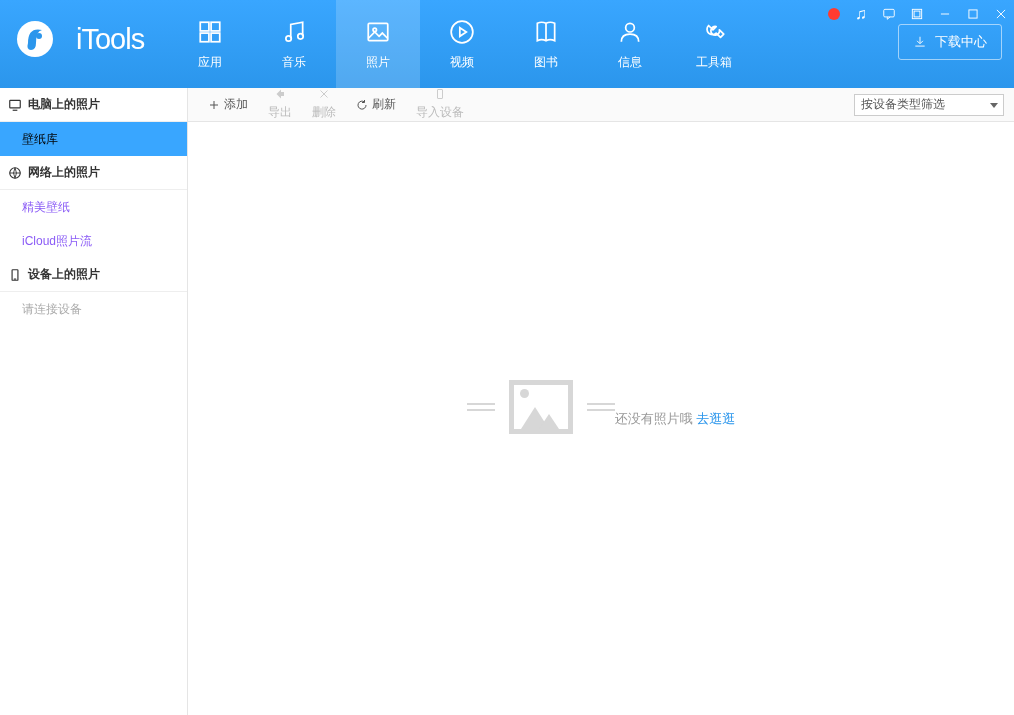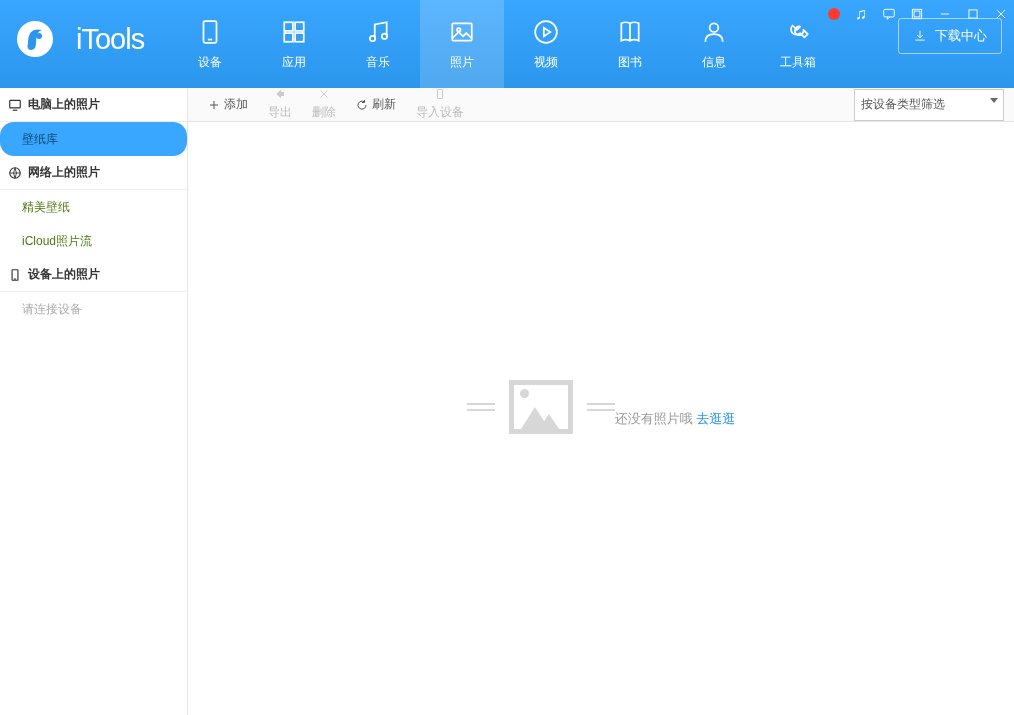--- a/index.html
+++ b/index.html
@@ -11,36 +11,36 @@
 .logo-icon { width:42px; height:42px; }
 .logo-text { font-size:29px; font-weight:300; margin-left:20px; letter-spacing:-1px; }
 .nav { display:flex; height:88px; }
 .nav-item { width:84px; display:flex; flex-direction:column; align-items:center; justify-content:center; cursor:pointer; font-size:12px; }
 .nav-item.active { background:rgba(255,255,255,0.18); }
 .nav-icon { width:28px; height:28px; margin-bottom:8px; display:flex; align-items:center; justify-content:center; }
 .nav-label { font-size:12px; }
 .header-right { position:absolute; top:0; right:0; height:28px; display:flex; align-items:center; gap:2px; }
 .title-btn { width:26px; height:26px; display:flex; align-items:center; justify-content:center; color:#fff; cursor:pointer; }
 .red-dot { width:12px; height:12px; background:#ff3b30; border-radius:50%; margin-right:6px; }
-.dl-center { position:absolute; right:12px; top:18px; height:36px; border:1px solid rgba(255,255,255,0.55); border-radius:3px; display:flex; align-items:center; padding:0 14px; cursor:pointer; color:#fff; font-size:13px; gap:8px; }
+.dl-center { position:absolute; right:12px; top:24px; height:36px; border:1px solid rgba(255,255,255,0.55); border-radius:3px; display:flex; align-items:center; padding:0 14px; cursor:pointer; color:#fff; font-size:13px; gap:8px; }
 
 
 .toolbar { height:34px; border-bottom:1px solid #e5e5e5; display:flex; align-items:center; padding:0 10px; background:#fafafa; }
 .tool-btn { display:flex; align-items:center; font-size:12px; color:#555; gap:4px; padding:0 10px; height:34px; cursor:pointer; }
 .tool-btn.disabled { color:#bbb; cursor:default;flex-direction:column; }
 .tool-spacer { flex:1; }
-.filter-select { border:1px solid #ccc; width:150px; height:32px; font-size:12px; padding:0 18px 0 6px; cursor:pointer; position:relative; background:#fff; display:flex; align-items:center; color:#555; }
+.filter-select { border:1px solid #ccc; width:150px; height:22px; font-size:12px; padding:0 18px 0 6px; cursor:pointer; position:relative; background:#fff; display:flex; align-items:center; color:#555; }
 .filter-select:after { content:""; position:absolute; right:5px; top:8px; border-left:4px solid transparent; border-right:4px solid transparent; border-top:5px solid #666; }
 
 
 .body { display:flex; height:calc(715px - 88px); }
 .sidebar { width:188px; border-right:1px solid #e5e5e5; }
 .side-section { display:flex; align-items:center; height:34px; padding:0 8px; font-size:12px; color:#333; font-weight:bold; gap:6px; border-bottom:1px solid #eee; }
-.side-item { display:flex; align-items:center; height:34px; padding:0 8px 0 22px; font-size:12px; color:#4d7c0f; cursor:pointer; }
-.side-item.active { background:#39a6ff; color:#0c4a6e;border-radius:14px; }
+.side-item { display:flex; align-items:center; height:34px; padding:0 8px 0 22px; font-size:12px; color:#8b5cf6; cursor:pointer; }
+.side-item.active { background:#39a6ff; color:#000000; }
 .side-item.hint { color:#aaa; cursor:default; }
 
 
 .content { flex:1; display:flex; flex-direction:column; position:relative;justify-content:flex-end; }
 .empty { flex:1; display:flex; flex-direction:row; align-items:center; justify-content:center; color:#999; font-size:13px; }
 .empty-img { display:flex; align-items:center; gap:14px; margin-bottom:24px; }
 .dash { width:28px; height:0; border-top:2px solid #d7d7d7; }
 .dash.dbl { border-top:none; height:8px; border-top:2px solid #d7d7d7; border-bottom:2px solid #d7d7d7; width:28px; }
 .ph-box { width:64px; height:54px; background:#d7d7d7; position:relative; }
 .ph-inner { position:absolute; inset:5px; background:#fff; }
@@ -68,29 +68,20 @@
       <circle cx="21" cy="21" r="18" fill="#fff"></circle>
       <path d="M14 25 Q14 9 28 12 Q22 13 22 25 Q22 32 17 32 Q12 32 14 25 Z" fill="#2b96ec"></path>
       <circle cx="25" cy="18" r="3" fill="#2b96ec"></circle>
     </svg>
     <span class="logo-text">iTools</span>
   </div>
   <div class="nav">
     <div class="nav-item">
       <span class="nav-icon">
           <svg class="svg-ico" width="26" height="26" viewBox="0 0 24 24">
-            <rect x="6" y="2" width="12" height="20" rx="1.5"></rect>
-            <line x1="10" y1="19" x2="14" y2="19"></line>
-          </svg>
-        </span>
-      <span class="nav-label">设备</span>
-    </div>
-    <div class="nav-item">
-      <span class="nav-icon">
-          <svg class="svg-ico" width="26" height="26" viewBox="0 0 24 24">
             <rect x="3" y="3" width="8" height="8"></rect>
             <rect x="13" y="3" width="8" height="8"></rect>
             <rect x="3" y="13" width="8" height="8"></rect>
             <rect x="13" y="13" width="8" height="8"></rect>
           </svg>
         </span>
       <span class="nav-label">应用</span>
     </div>
     <div class="nav-item">
       <span class="nav-icon">

